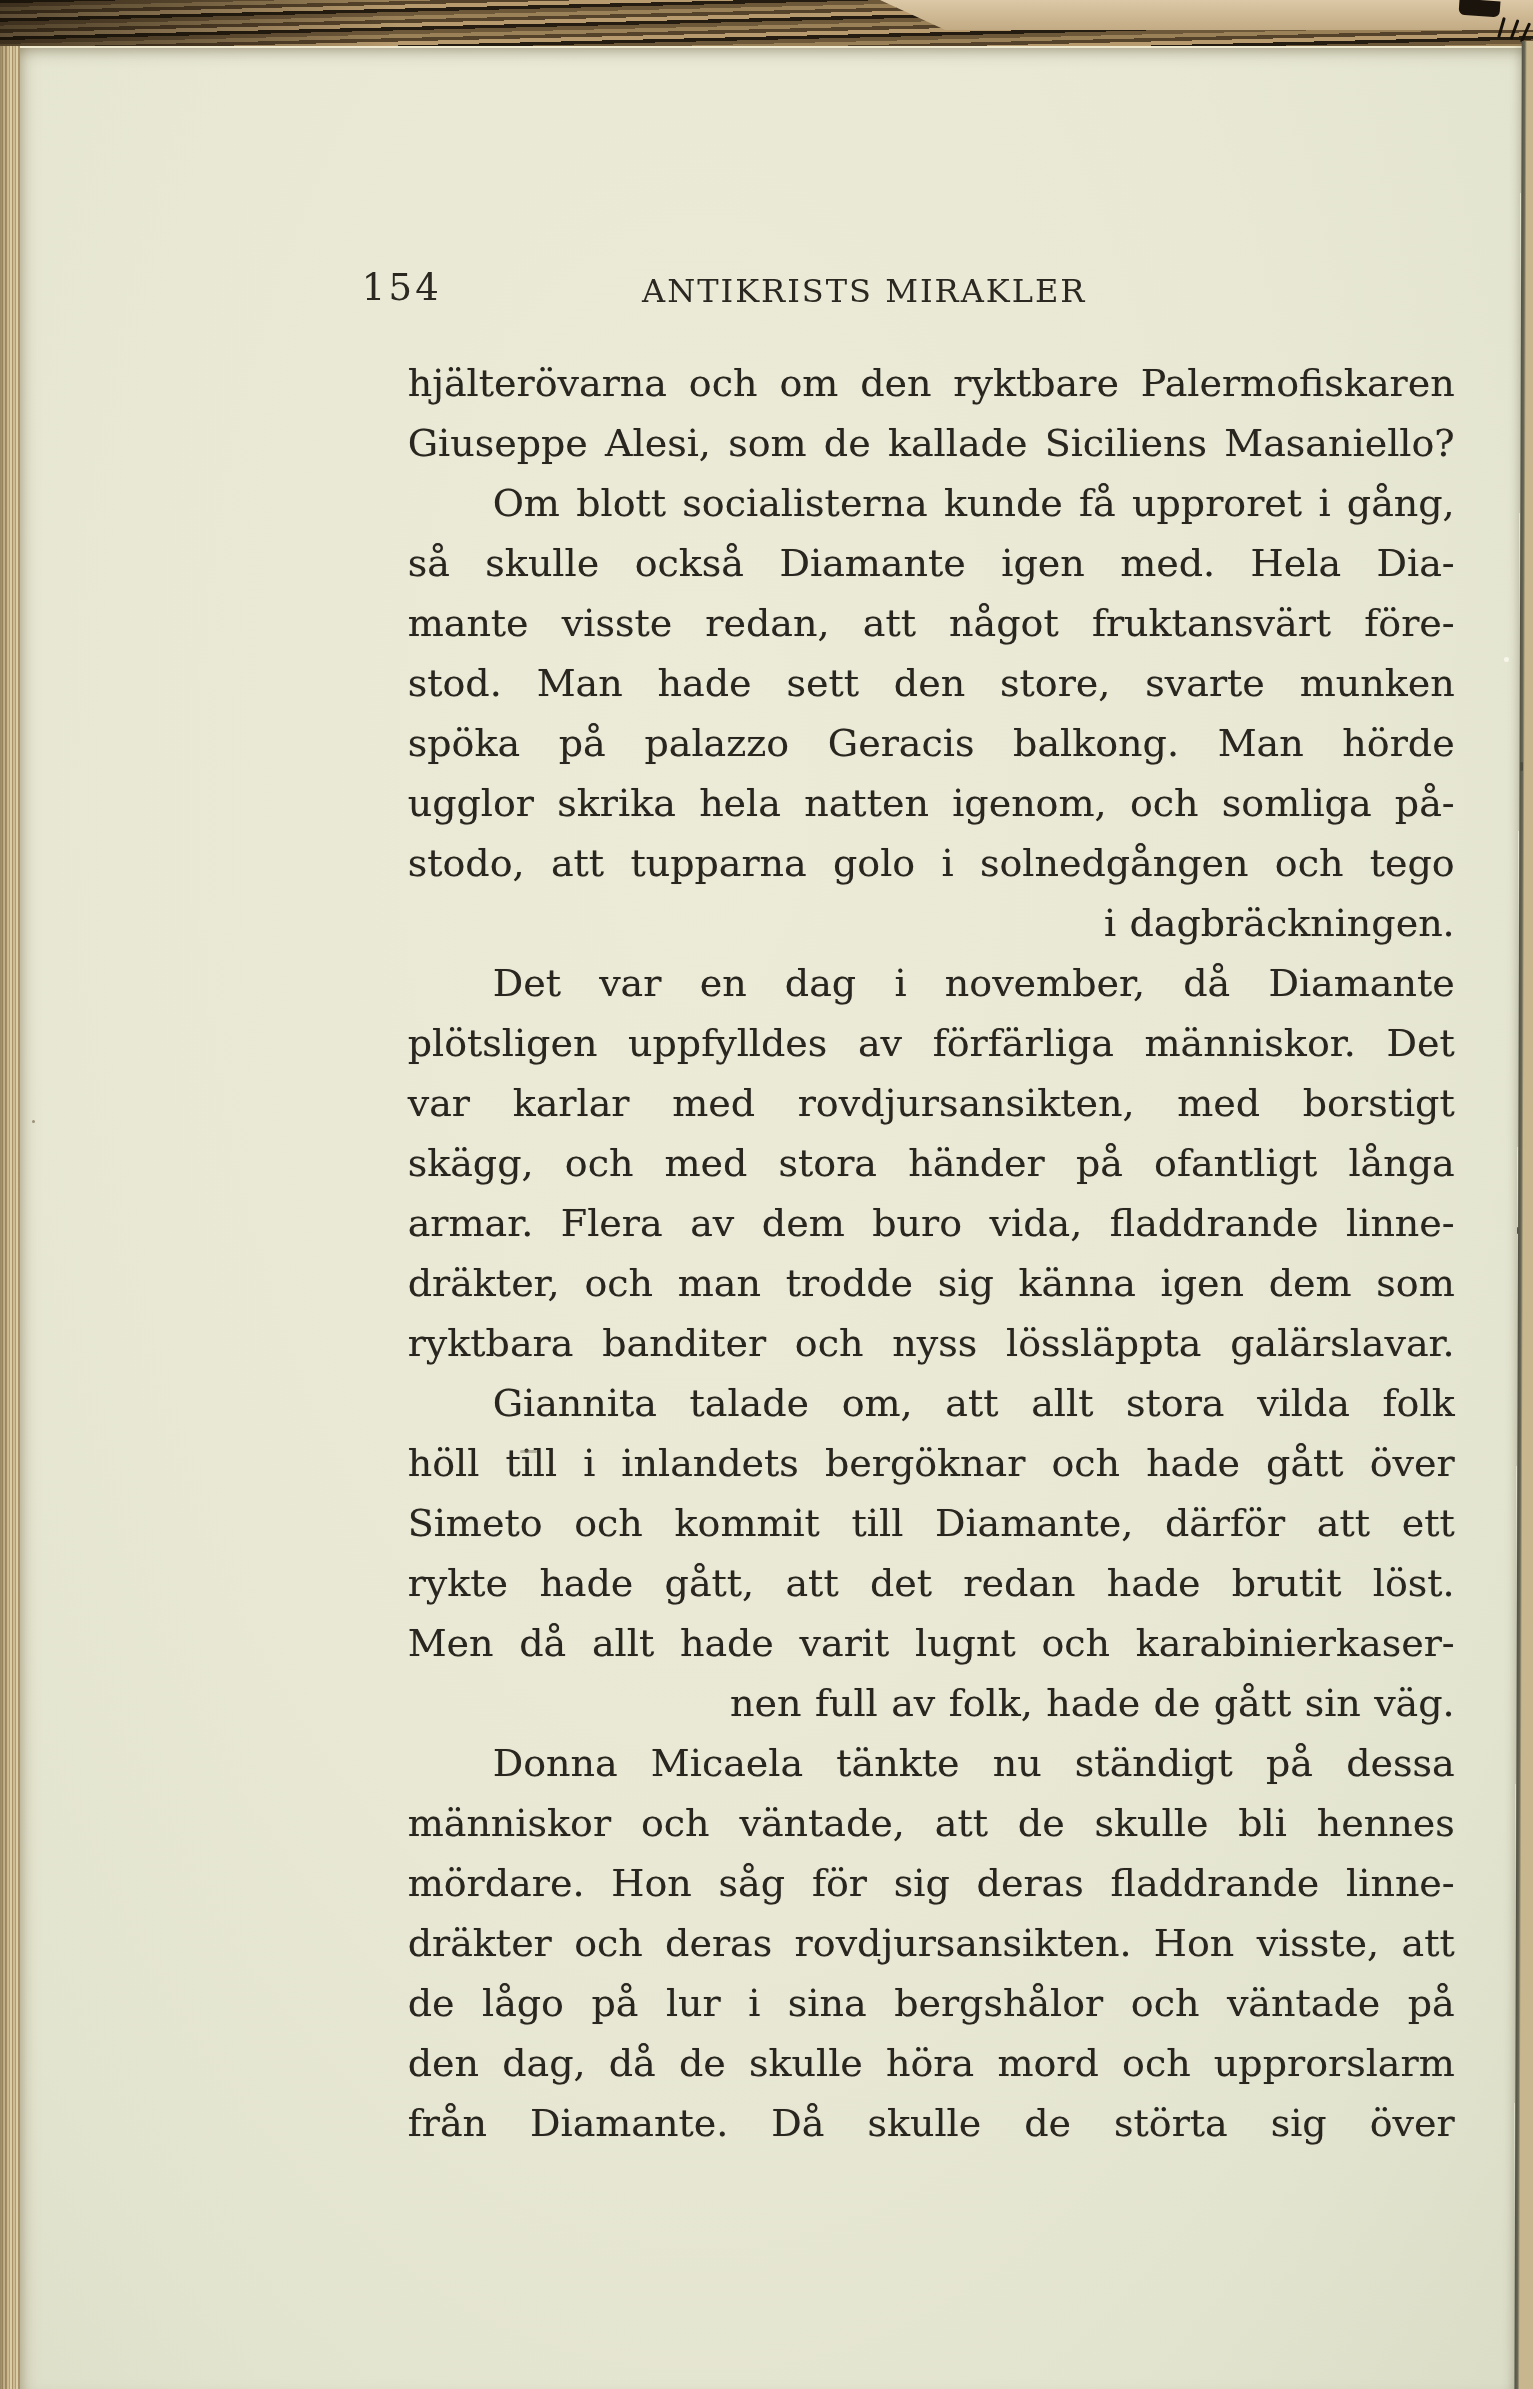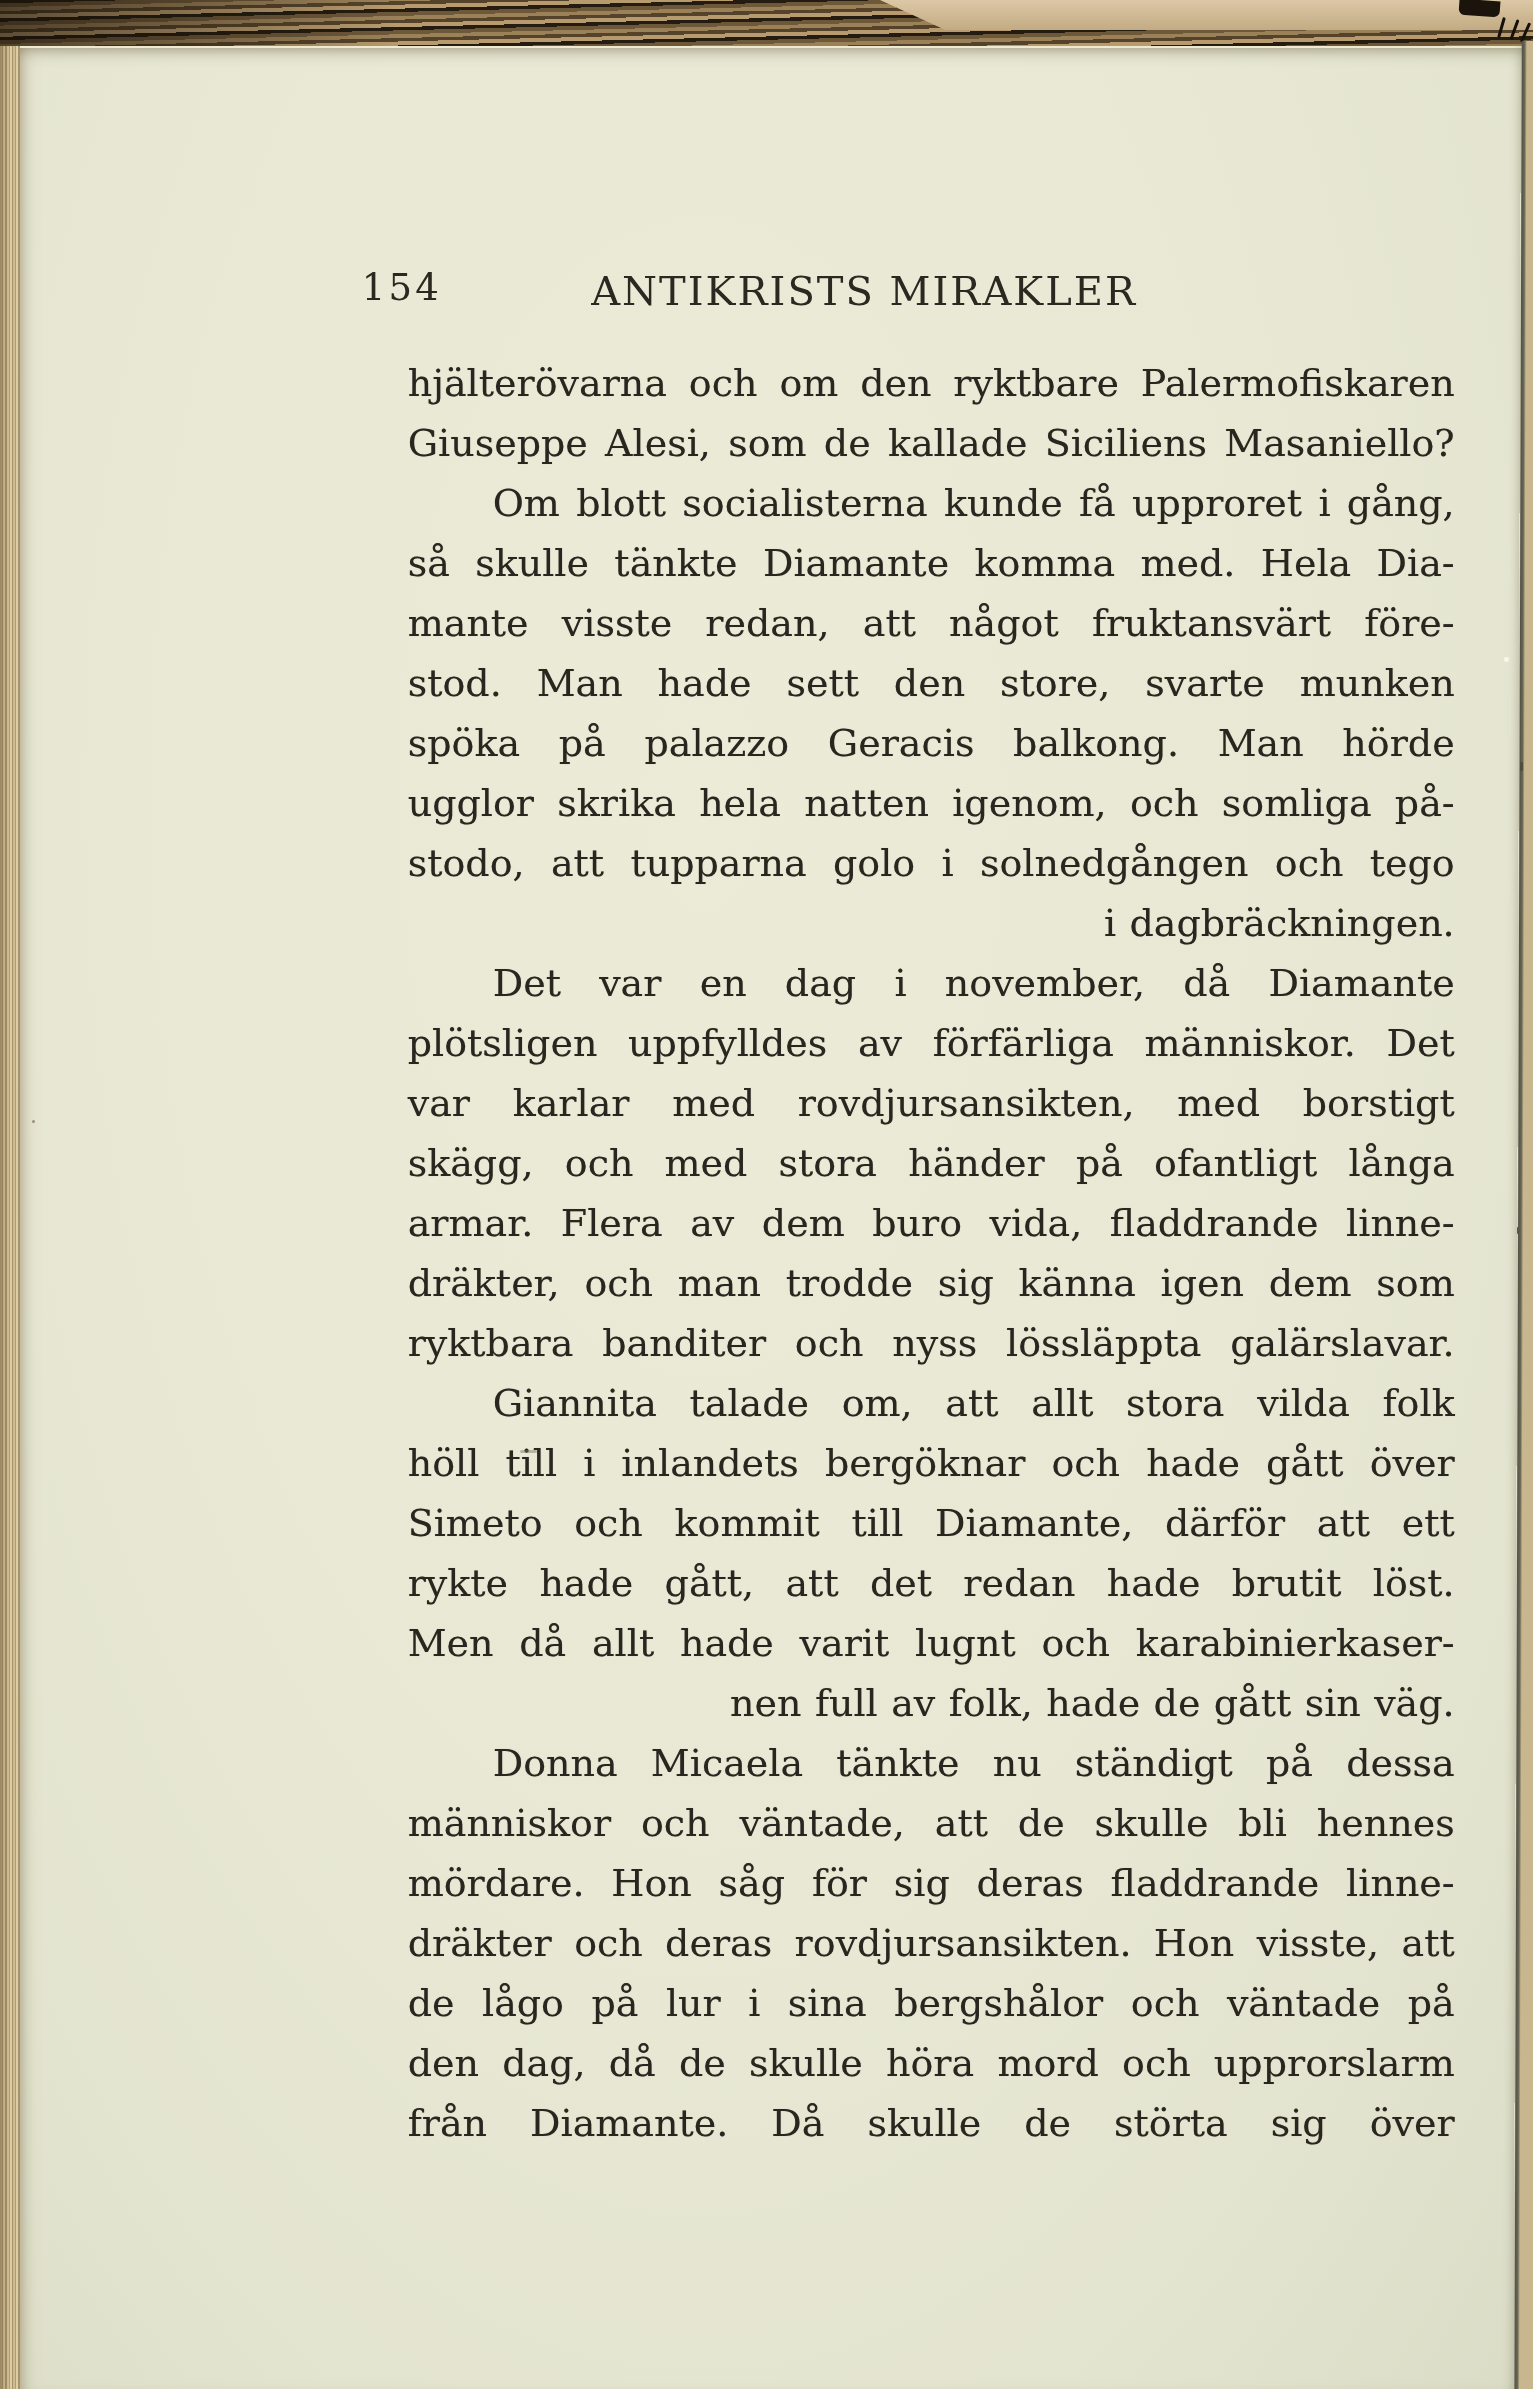--- a/index.html
+++ b/index.html
@@ -66,21 +66,21 @@
   .s4{left:31.5px;top:1120px;width:3.3px;height:3.3px;background:#9b9179;}
   .s5{left:520px;top:1450px;width:17px;height:3.3px;background:rgba(120,115,95,.45);border-radius:2px;}
   
   .pagenum{
     position:absolute;left:342px;top:217px;height:46px;line-height:46px;
     font-size:37px;letter-spacing:3.3px;color:#2a2820;
   }
   .runhead{
     position:absolute;left:332px;top:222px;width:1025px;height:42px;
     line-height:42px;text-align:center;
-    font-size:40px;letter-spacing:2px;color:#2a2820;
+    font-size:32px;letter-spacing:2px;color:#2a2820;
   }
   .textblock{
     position:absolute;left:340px;top:305px;width:1047px;
     color:#28261f;font-size:38px;word-spacing:1.3px;
     text-shadow:0 0 0.7px rgba(40,38,30,.35);
     margin-left:48px;
   }
   .bl{height:60px;line-height:60px;text-align:right;overflow:visible;}
   .bl.j{text-align:justify;text-align-last:justify;}
   .bl.ind{padding-left:85px;}
@@ -96,21 +96,21 @@
   <div class="curl c2"></div>
   <div class="curl c3"></div>
 
   <div class="page">
     <div class="pagenum">154</div>
     <div class="runhead">ANTIKRISTS MIRAKLER</div>
     <div class="textblock">
         <div class="bl j">hjälterövarna och om den ryktbare Palermofiskaren</div>
         <div class="bl j">Giuseppe Alesi, som de kallade Siciliens Masaniello?</div>
         <div class="bl j ind">Om blott socialisterna kunde få upproret i gång,</div>
-        <div class="bl j">så skulle tänkte Diamante komma med. Hela Dia-</div>
+        <div class="bl j">så skulle också Diamante igen med. Hela Dia-</div>
         <div class="bl j">mante visste redan, att något fruktansvärt före-</div>
         <div class="bl j">stod. Man hade sett den store, svarte munken</div>
         <div class="bl j">spöka på palazzo Geracis balkong. Man hörde</div>
         <div class="bl j">ugglor skrika hela natten igenom, och somliga på-</div>
         <div class="bl j">stodo, att tupparna golo i solnedgången och tego</div>
         <div class="bl">i dagbräckningen.</div>
         <div class="bl j ind">Det var en dag i november, då Diamante</div>
         <div class="bl j">plötsligen uppfylldes av förfärliga människor. Det</div>
         <div class="bl j">var karlar med rovdjursansikten, med borstigt</div>
         <div class="bl j">skägg, och med stora händer på ofantligt långa</div>

